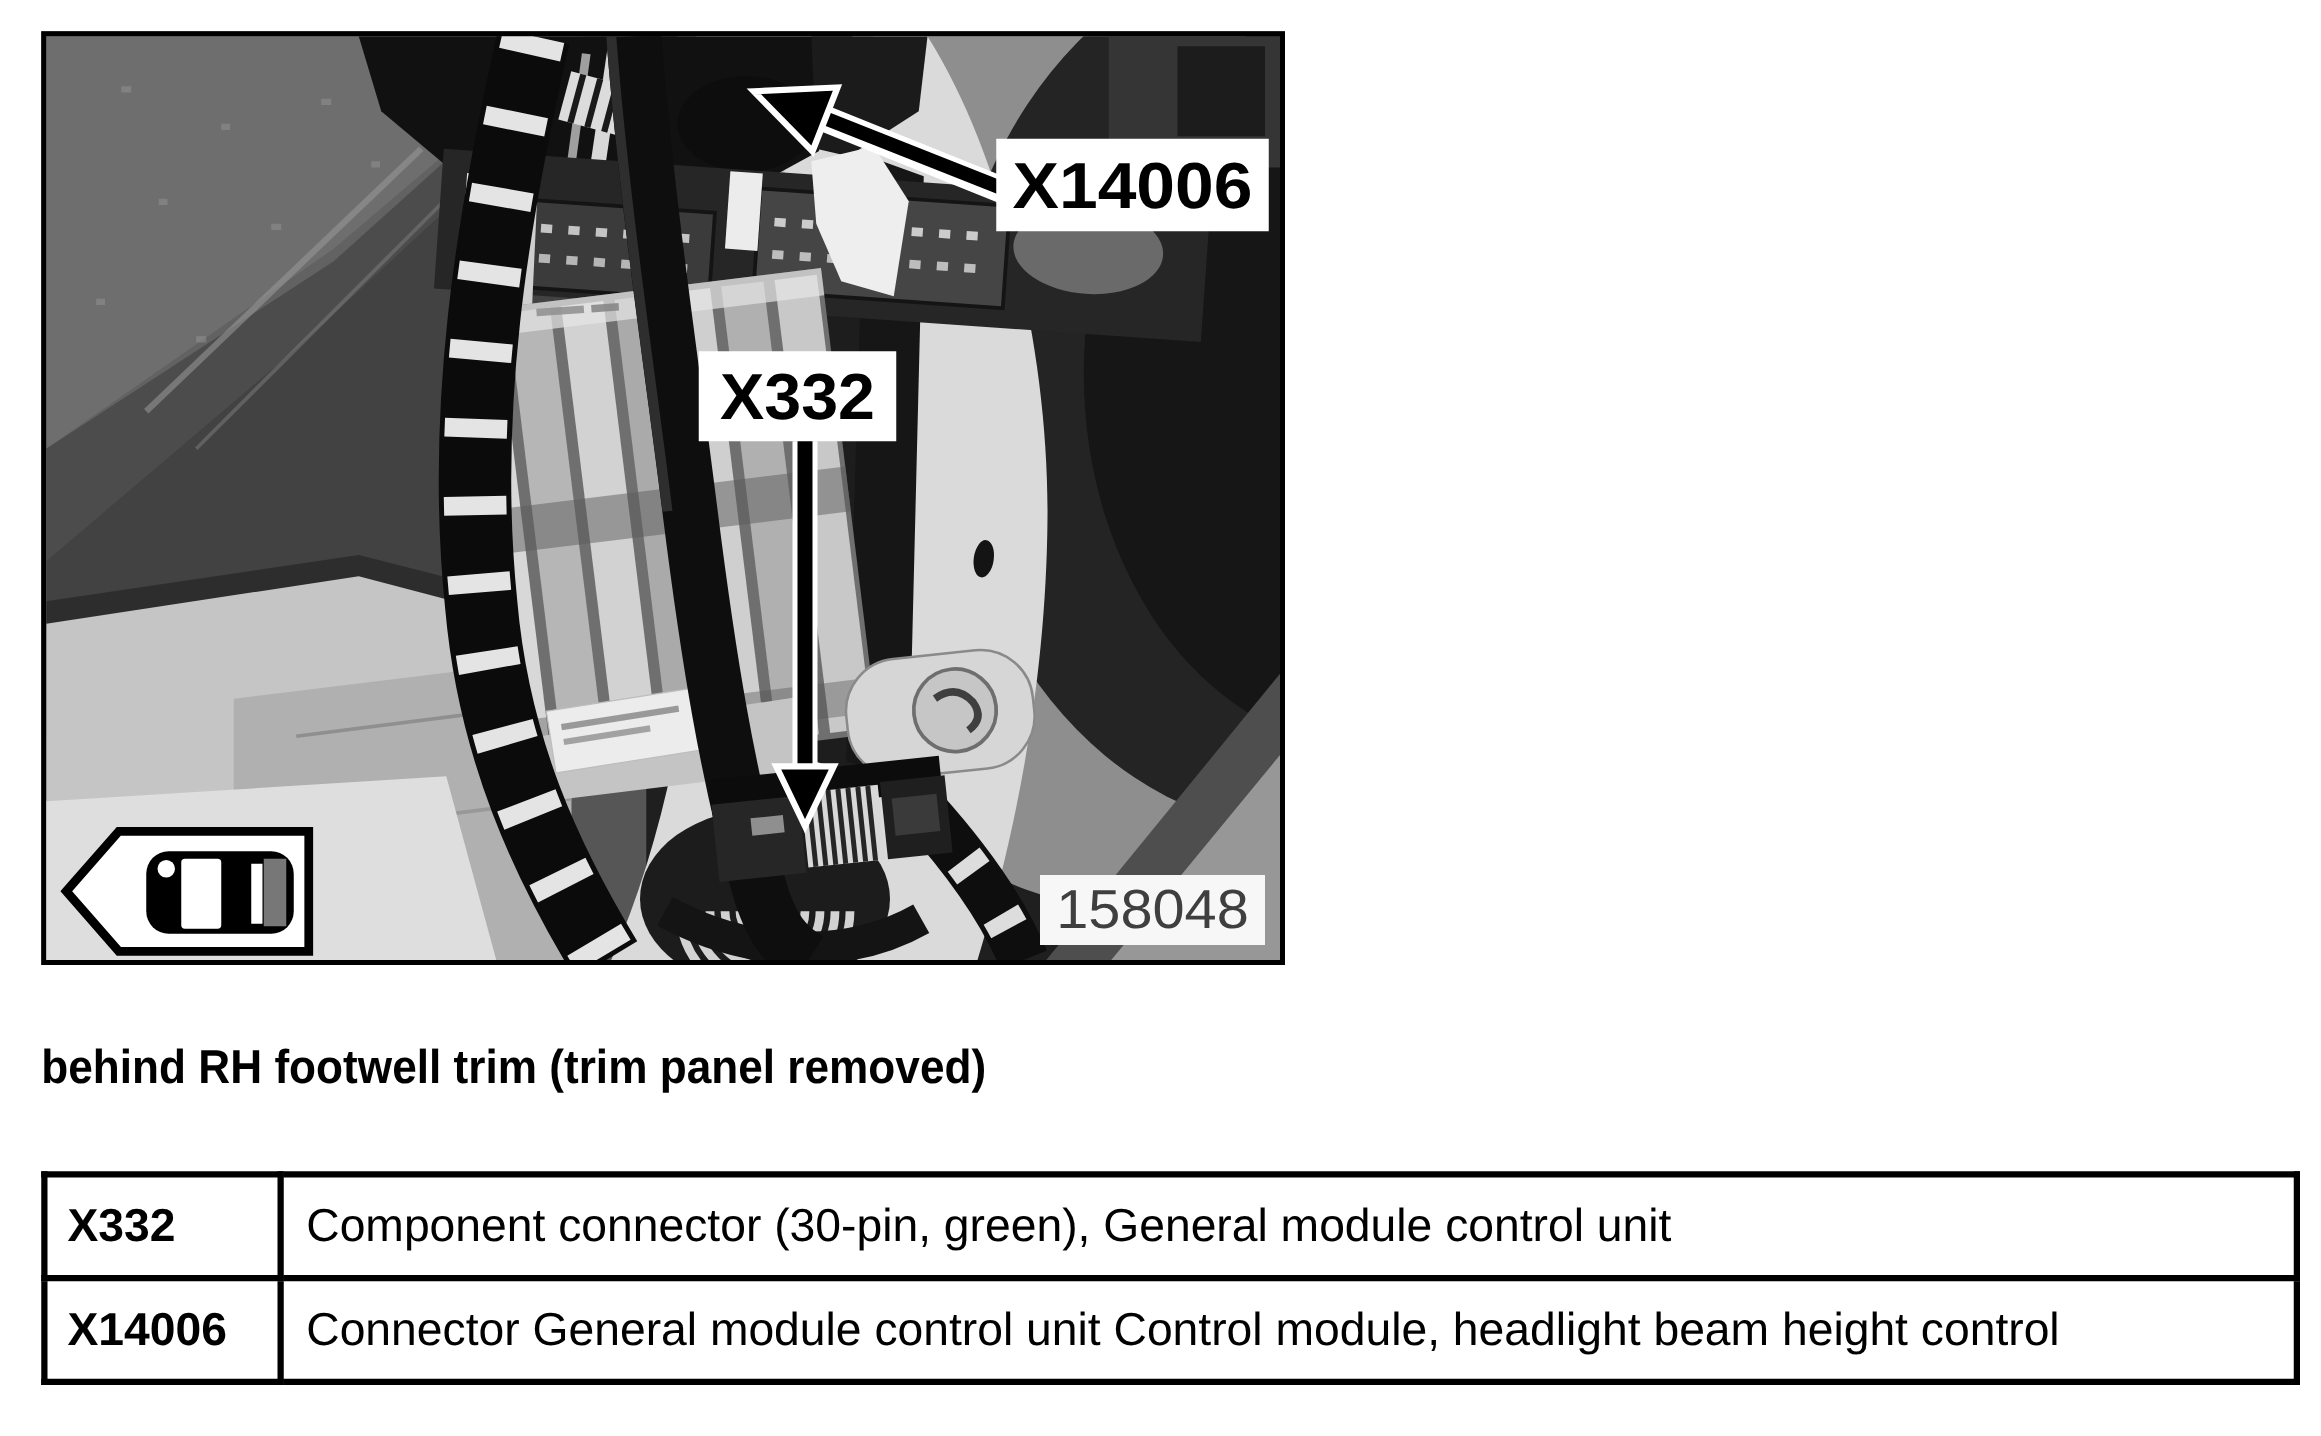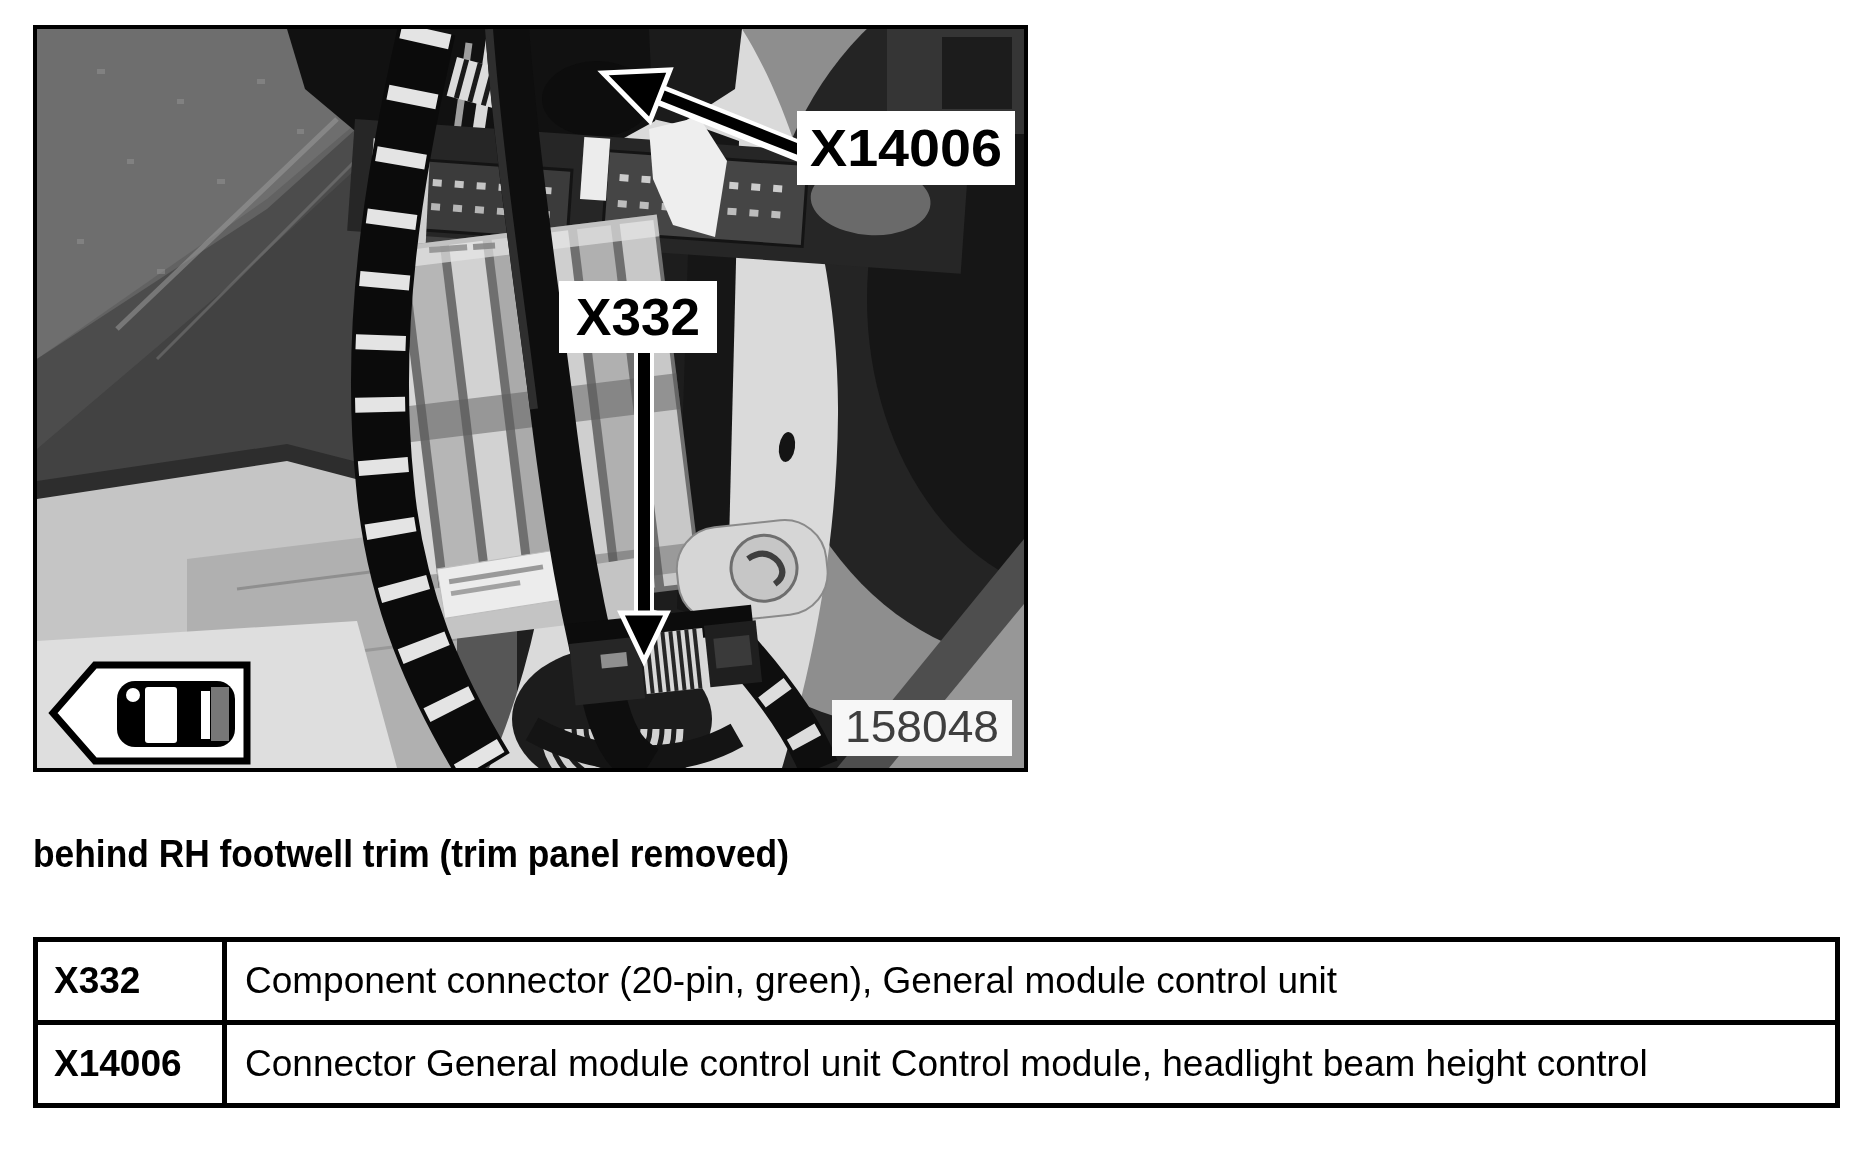--- a/index.html
+++ b/index.html
@@ -235,21 +235,21 @@
       </g>
     </svg>
   </div>
 
   <div class="caption">behind RH footwell trim (trim panel removed)</div>
 
   <table class="legend">
     <tbody>
       <tr>
         <td class="key">X332</td>
-        <td class="desc">Component connector (20-pin, green), General module control unit</td>
+        <td class="desc">Component connector (30-pin, green), General module control unit</td>
       </tr>
       <tr>
         <td class="key">X14006</td>
         <td class="desc">Connector General module control unit Control module, headlight beam height control</td>
       </tr>
     </tbody>
   </table>
 
 </div>
 

